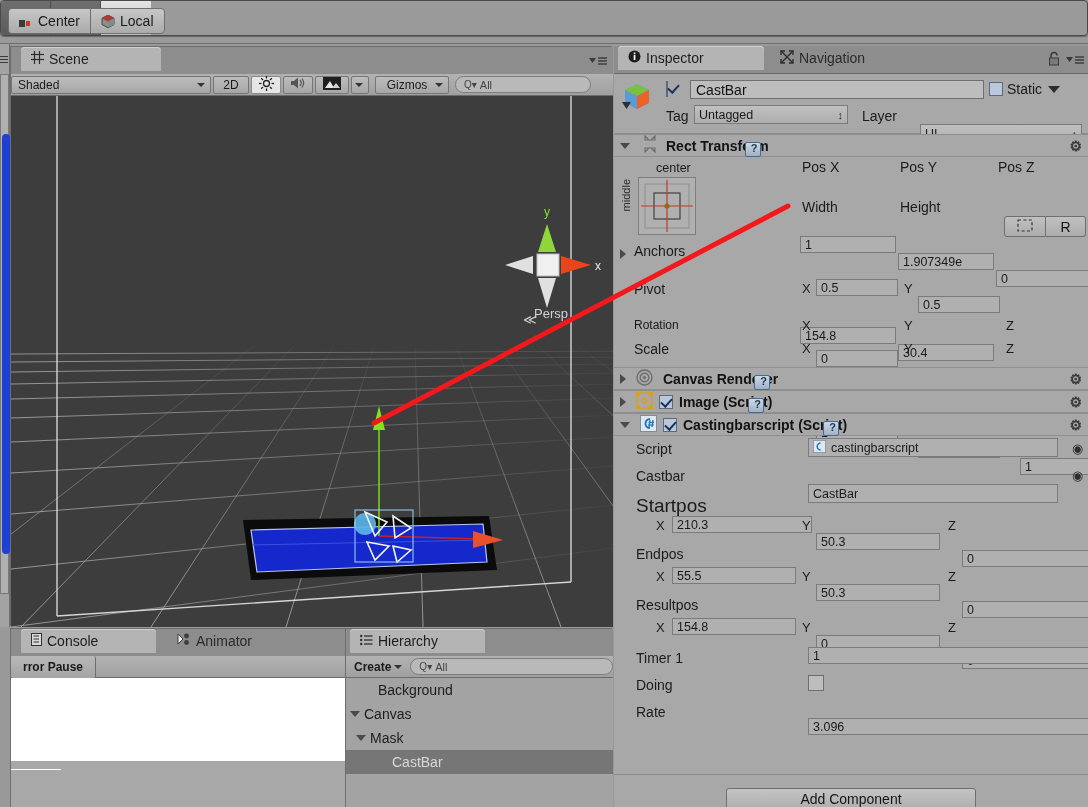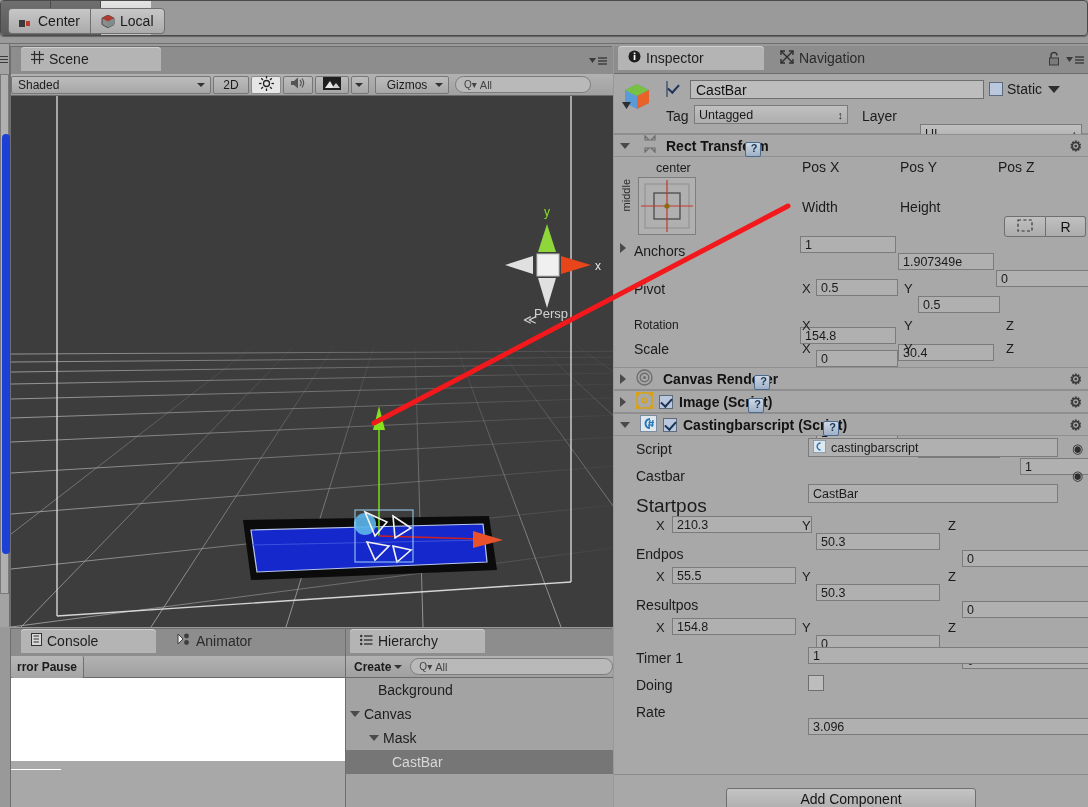--- a/index.html
+++ b/index.html
@@ -396,21 +396,21 @@
         <svg width="14" height="13" viewBox="0 0 14 13">
           <circle cx="9.5" cy="3" r="2.4" fill="#3d3d3d"></circle>
           <circle cx="9.5" cy="9.5" r="2.4" fill="#3d3d3d"></circle>
           <polygon points="1,1 6,6 1,11" fill="#f0f0f0" stroke="#3d3d3d"></polygon>
         </svg>
       </span>
       <span>Animator</span>
     </div>
   </div>
   <div id="consoleToolbar">
-    <div class="ctrl" style="height:22px;border:none;border-right:1px solid #6e6e6e;background:linear-gradient(#b8b8b8,#a4a4a4);font-weight:bold;padding:0 6px;">
+    <div class="ctrl" style="height:22px;border:none;border-right:1px solid #6e6e6e;background:linear-gradient(#b8b8b8,#a4a4a4);font-weight:bold;padding:0 12px;">
       <span>rror Pause</span>
     </div>
   </div>
   <div id="consoleBody"></div>
   <div id="consoleFooter">
     <div class="abs" style="left:0;top:8px;width:50px;height:1px;background:#ffffff;"></div>
   </div>
   <div class="scrollbar abs" style="left:336px;top:49px;width:9px;height:83px;background:#9a9a9a;">
     <div class="abs" style="left:0;top:55px;width:9px;height:25px;background:#7b7b7b;border-radius:2px;"></div>
   </div>
@@ -444,21 +444,21 @@
     </div>
   </div>
   <div id="hierBody">
     <div class="hrow" style="padding-left:32px;">
       <span>Background</span>
     </div>
     <div class="hrow">
       <span class="foldarrow"></span>
       <span>Canvas</span>
     </div>
-    <div class="hrow" style="padding-left:23px;">
+    <div class="hrow" style="padding-left:10px;">
       <span class="foldarrow"></span>
       <span>Mask</span>
     </div>
     <div class="hrow sel" style="padding-left:46px;">
       <span>CastBar</span>
     </div>
   </div>
 </div>
 
 <div id="inspector" class="abs">
@@ -598,21 +598,21 @@
                 <rect x="1" y="1" width="14" height="11"></rect>
               </g>
             </svg>
           </span>
         </div>
         <div style="width:40px;height:21px;background:linear-gradient(#c0c0c0,#acacac);border:1px solid #6f6f6f;border-left:none;border-radius:0 3px 3px 0;display:flex;align-items:center;justify-content:center;font-size:14px;">
           <span>R</span>
         </div>
       </div>
 
-      <div class="abs" style="left:6px;top:86px;display:flex;align-items:flex-start;gap:4px;">
+      <div class="abs" style="left:6px;top:86px;display:flex;align-items:flex-end;gap:4px;">
         <span class="foldarrow closed"></span>
         <span class="lbl" style="font-size:14px;">Anchors</span>
       </div>
     </div>
 
     <div class="row" style="height:88px;position:relative;">
       <span class="abs lbl" style="left:20px;top:2px;font-size:14px;">Pivot</span>
       <span class="abs lbl" style="left:188px;top:2px;font-size:13px;">X</span>
       <div class="abs smallfield" style="left:202px;top:0px;width:82px;">
         <span>0.5</span>

